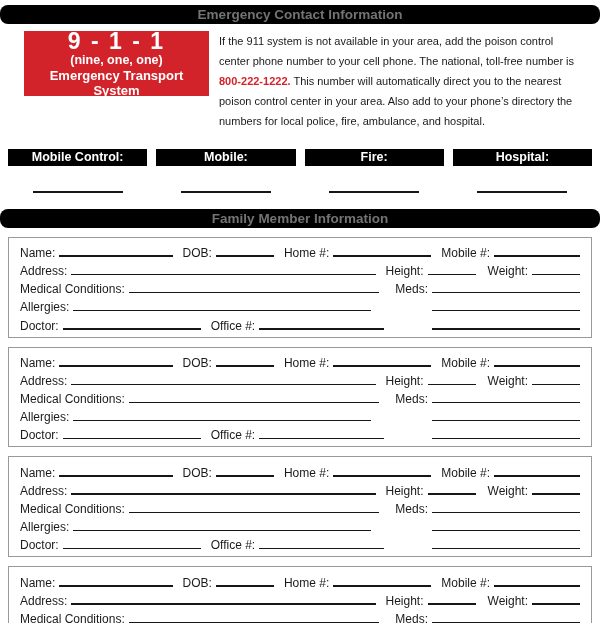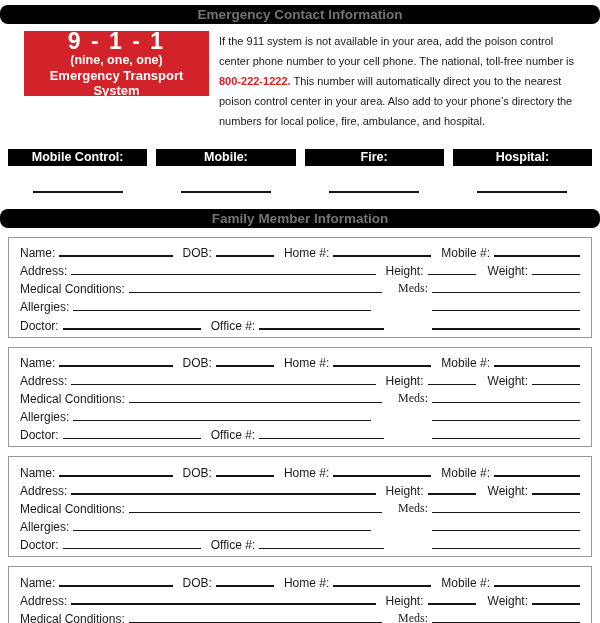--- a/index.html
+++ b/index.html
@@ -33,21 +33,21 @@
   .bar-small {
     width:100%; background:#000; color:#fff; font-weight:bold;
     font-size:12.5px; text-align:center; height:17px; line-height:17px;
   }
   .contact-blank { width:90px; height:1.6px; background:var(--ink); margin-top:25px; }
 
   .members { padding:0 8px; }
   .member { border:1px solid #999; margin-top:9px; padding:4px 11px 4px; background:#fff; }
   .frow { display:flex; align-items:flex-end; height:18.2px; font-size:12px;text-align:right; }
   .lbl { white-space:nowrap; }
-  .ml8 { margin-left:16px;font-family:Liberation Serif, serif; } .ml10 { margin-left:10px; } .ml12 { margin-left:12px; } .ml14 { margin-left:14px; }
+  .ml8 { margin-left:16px; } .ml10 { margin-left:10px; } .ml12 { margin-left:12px; } .ml14 { margin-left:14px; }
   .line { height:1.4px; background:var(--ink); margin:0 0 3px 4px; }
   .line.nolbl { margin-left:0; }
   .grow { flex:1; }
   .spacer { flex:1; }
   .w48 { width:48px; } .w58 { width:58px; } .w86 { width:86px; } .w98 { width:98px; }
   .w125 { width:125px; } .w128 { width:128px; } .w138 { width:138px; }
   .w148 { width:148px; } .w170 { width:170px; }
 </style>
 </head>
 <body>

